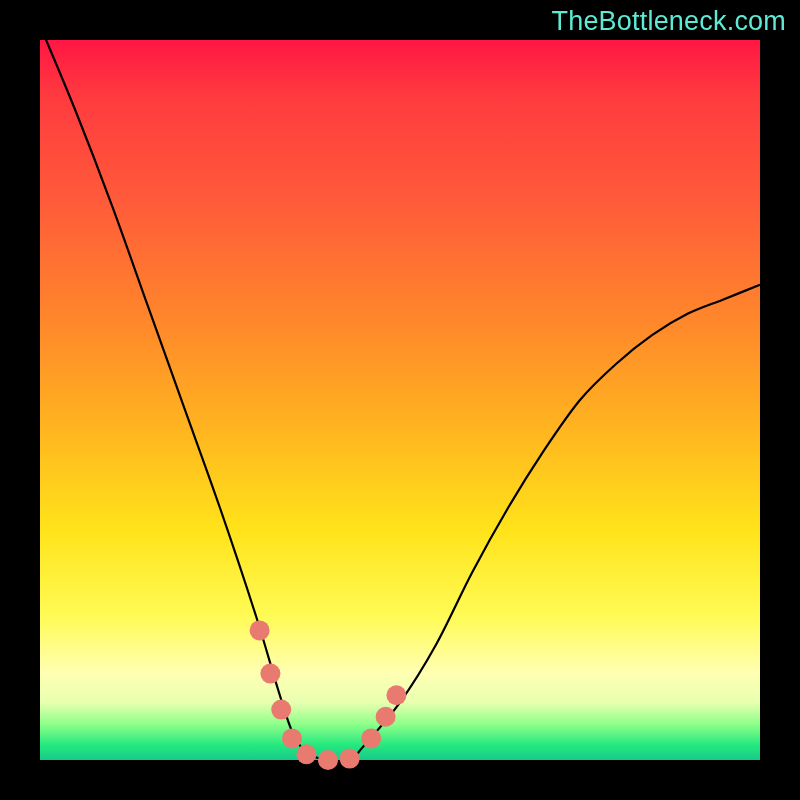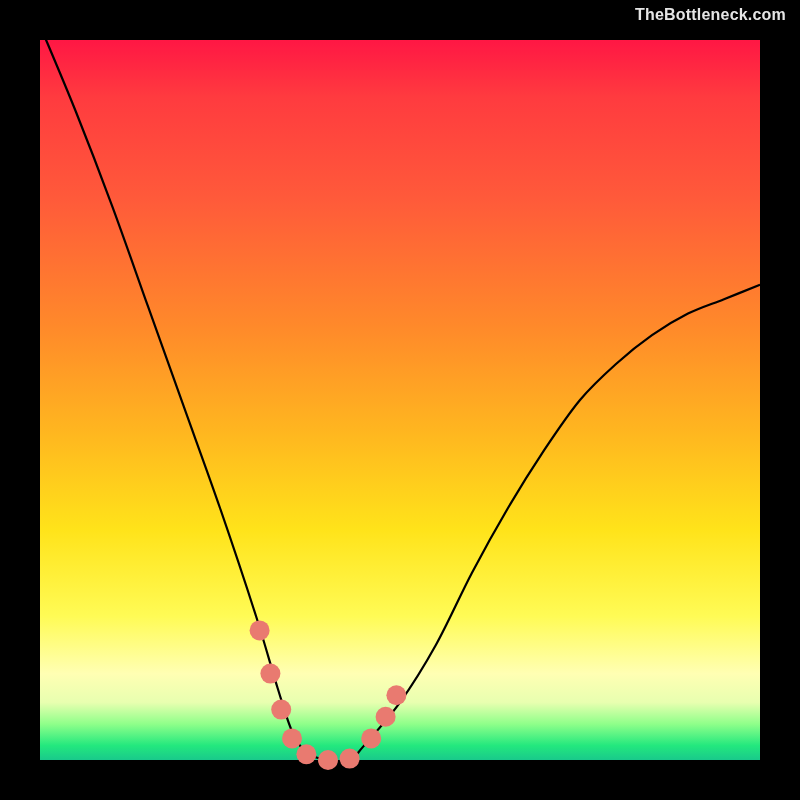--- a/index.html
+++ b/index.html
@@ -39,23 +39,23 @@
       #e8ffb0 92%,
       #8fff8a 95%,
       #23e87e 98%,
       #19c98b 100%
     );
   }
   .watermark {
     position: absolute;
     top: 6px;
     right: 14px;
-    color: #e5e5e5;
-    font-size: 16px;
-    font-weight: 700;
+    color: #5eead4;
+    font-size: 27px;
+    font-weight: 400;
     letter-spacing: 0.2px;
     user-select: none;
   }
   svg.curve {
     position: absolute;
     left: 0;
     top: 0;
     width: 720px;
     height: 720px;
     overflow: visible;

